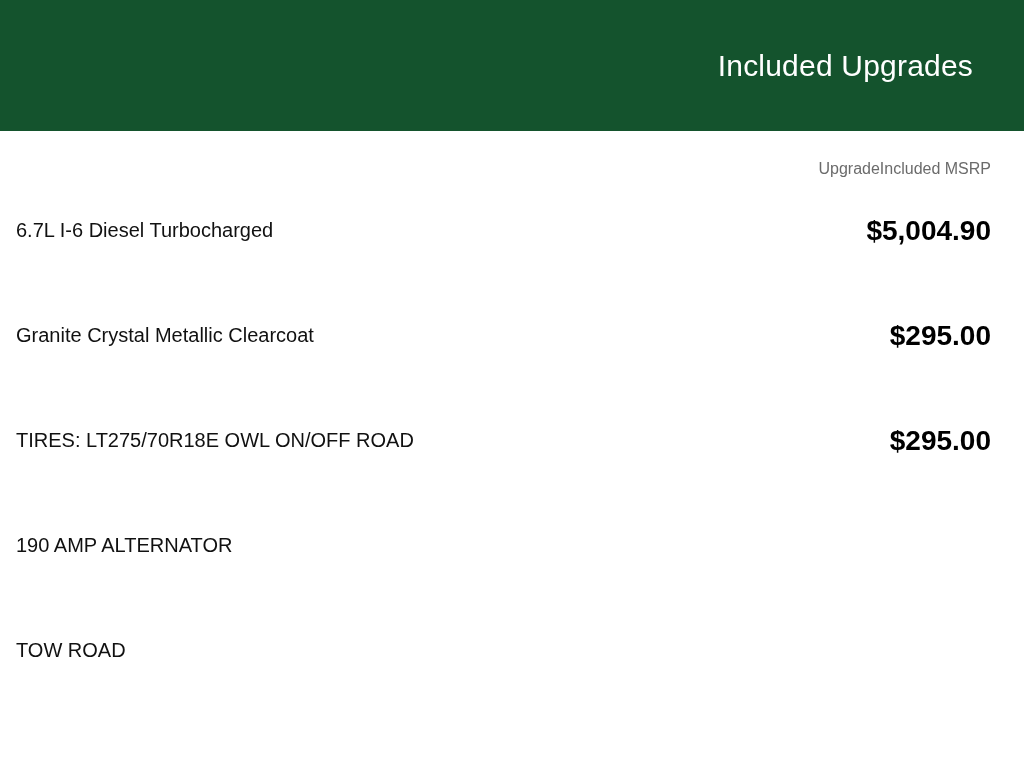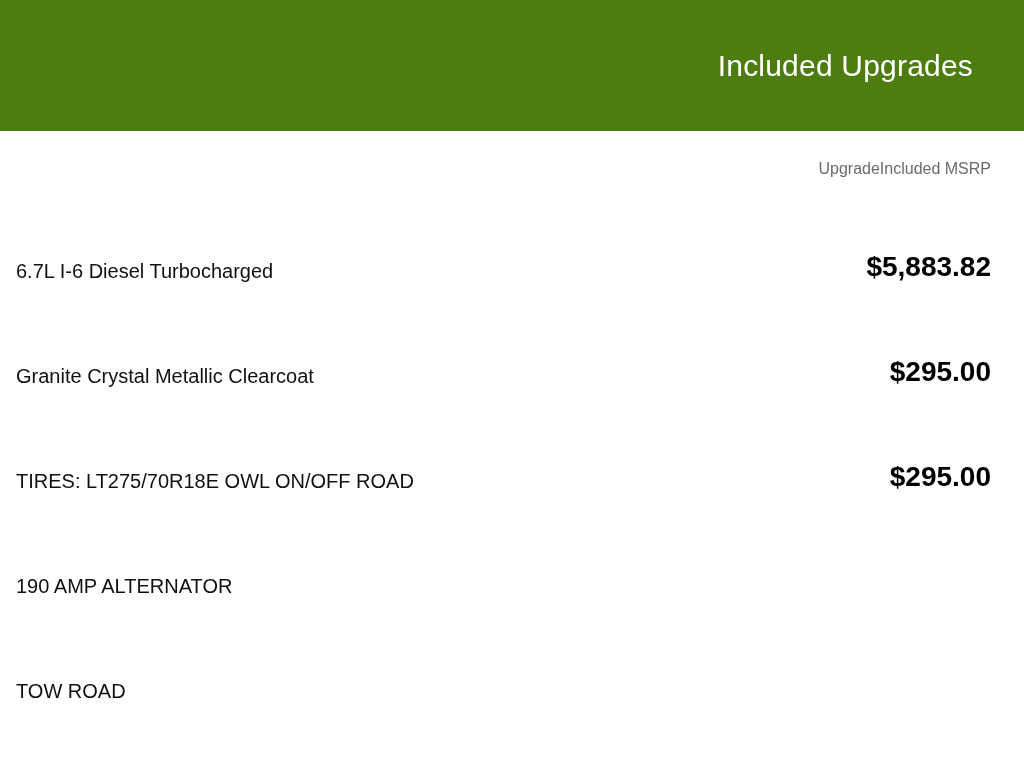--- a/index.html
+++ b/index.html
@@ -6,21 +6,21 @@
   html, body {
     width: 1024px;
     height: 768px;
     background: #ffffff;
     font-family: "Liberation Sans", sans-serif;
     overflow: hidden;
   }
   .page-header {
     width: 1024px;
     height: 131px;
-    background: #4d7c0f;
+    background: #14532d;
     display: flex;
     align-items: center;
     justify-content: flex-end;
     padding-right: 51px;
   }
   .page-title {
     color: #ffffff;
     font-size: 30px;
     font-weight: 400;
     letter-spacing: 0.2px;
@@ -38,21 +38,21 @@
     font-size: 16px;
     line-height: 16px;
   }
   .rows {
     margin-top: 1px;
   }
   .row {
     height: 105px;
     display: flex;
     justify-content: space-between;
-    align-items: flex-end;
+    align-items: center;
   }
   .upgrade-name {
     font-size: 20px;
     color: #111111;
     white-space: nowrap;
   }
   .upgrade-price {
     font-size: 28px;
     font-weight: 700;
     color: #000000;
@@ -77,21 +77,21 @@
 
   <div class="table-head">
     <span>Upgrade</span>
     <span>Included MSRP</span>
   </div>
 
   <div class="rows">
 
       <div class="row">
         <span class="upgrade-name">6.7L I-6 Diesel Turbocharged</span>
-        <span class="upgrade-price">$5,883.82</span>
+        <span class="upgrade-price">$5,004.90</span>
       </div>
 
       <div class="row">
         <span class="upgrade-name">Granite Crystal Metallic Clearcoat</span>
         <span class="upgrade-price">$295.00</span>
       </div>
 
       <div class="row">
         <span class="upgrade-name">TIRES: LT275/70R18E OWL ON/OFF ROAD</span>
         <span class="upgrade-price">$295.00</span>

